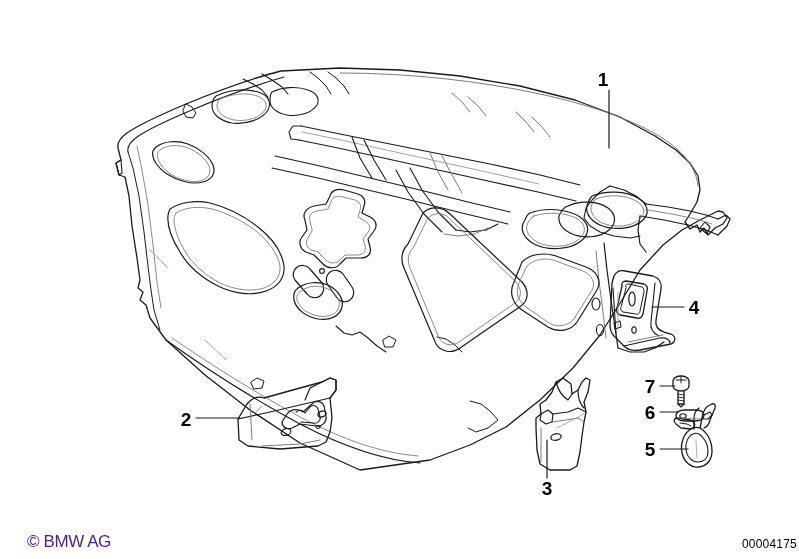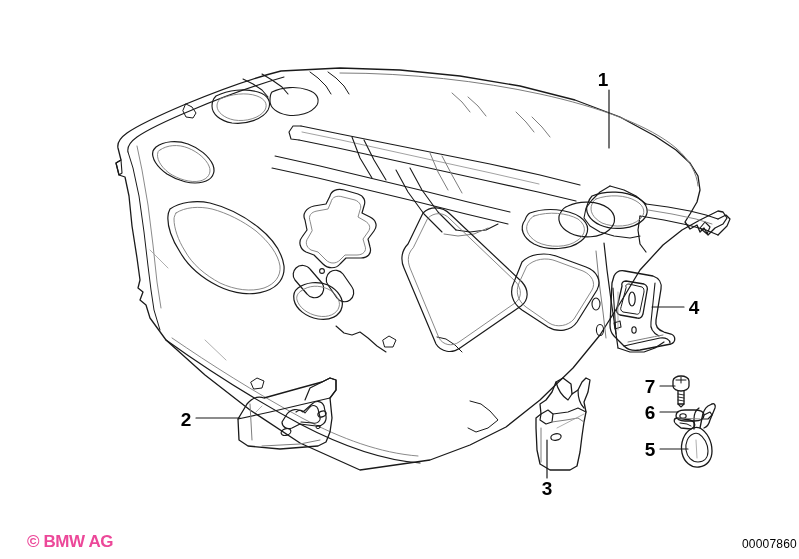--- a/index.html
+++ b/index.html
@@ -23,23 +23,23 @@
     left: 0;
     top: 0;
     width: 799px;
     height: 559px;
   }
   .footer-left {
     position: absolute;
     left: 27px;
     top: 532px;
     font-size: 17px;
-    font-weight: bold;
+    font-weight: normal;
     letter-spacing: -0.4px;
-    color: #ec4899;
+    color: #4c1d95;
     font-family: "Liberation Sans", sans-serif;
     white-space: nowrap;
   }
   .footer-right {
     position: absolute;
     left: 742px;
     top: 537px;
     font-size: 12px;
     color: #000000;
     font-family: "Liberation Sans", sans-serif;
@@ -487,15 +487,15 @@
       <text class="calloutsvg" x="186" y="426" text-anchor="middle">2</text>
       <text class="calloutsvg" x="547" y="495" text-anchor="middle">3</text>
       <text class="calloutsvg" x="694" y="314" text-anchor="middle">4</text>
       <text class="calloutsvg" x="650" y="456" text-anchor="middle">5</text>
       <text class="calloutsvg" x="650" y="419" text-anchor="middle">6</text>
       <text class="calloutsvg" x="650" y="393" text-anchor="middle">7</text>
     </g>
   </svg>
 
   <div class="footer-left">© BMW AG</div>
-  <div class="footer-right">00007860</div>
+  <div class="footer-right">00004175</div>
 
 </div>
 
 </body></html>

